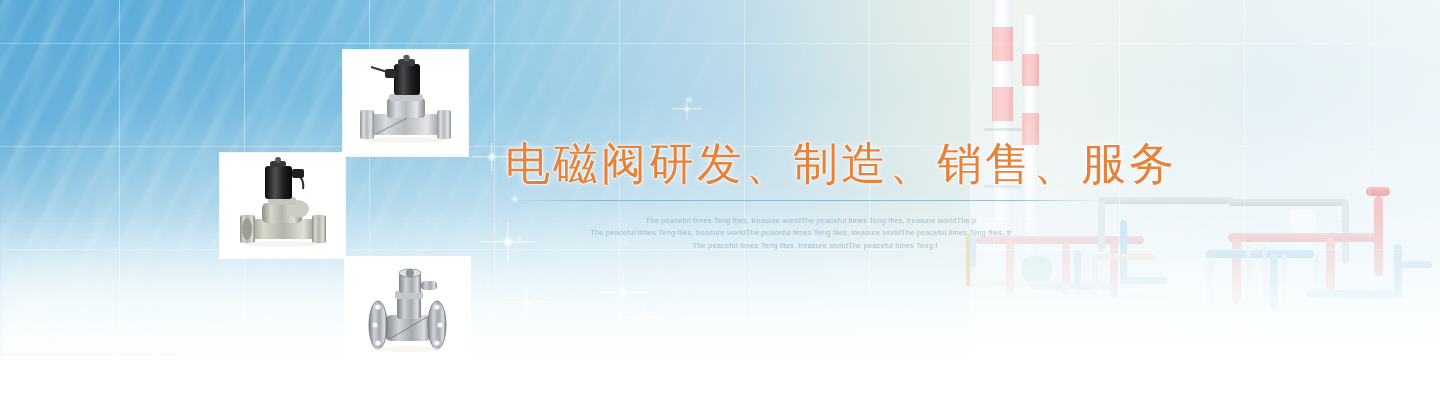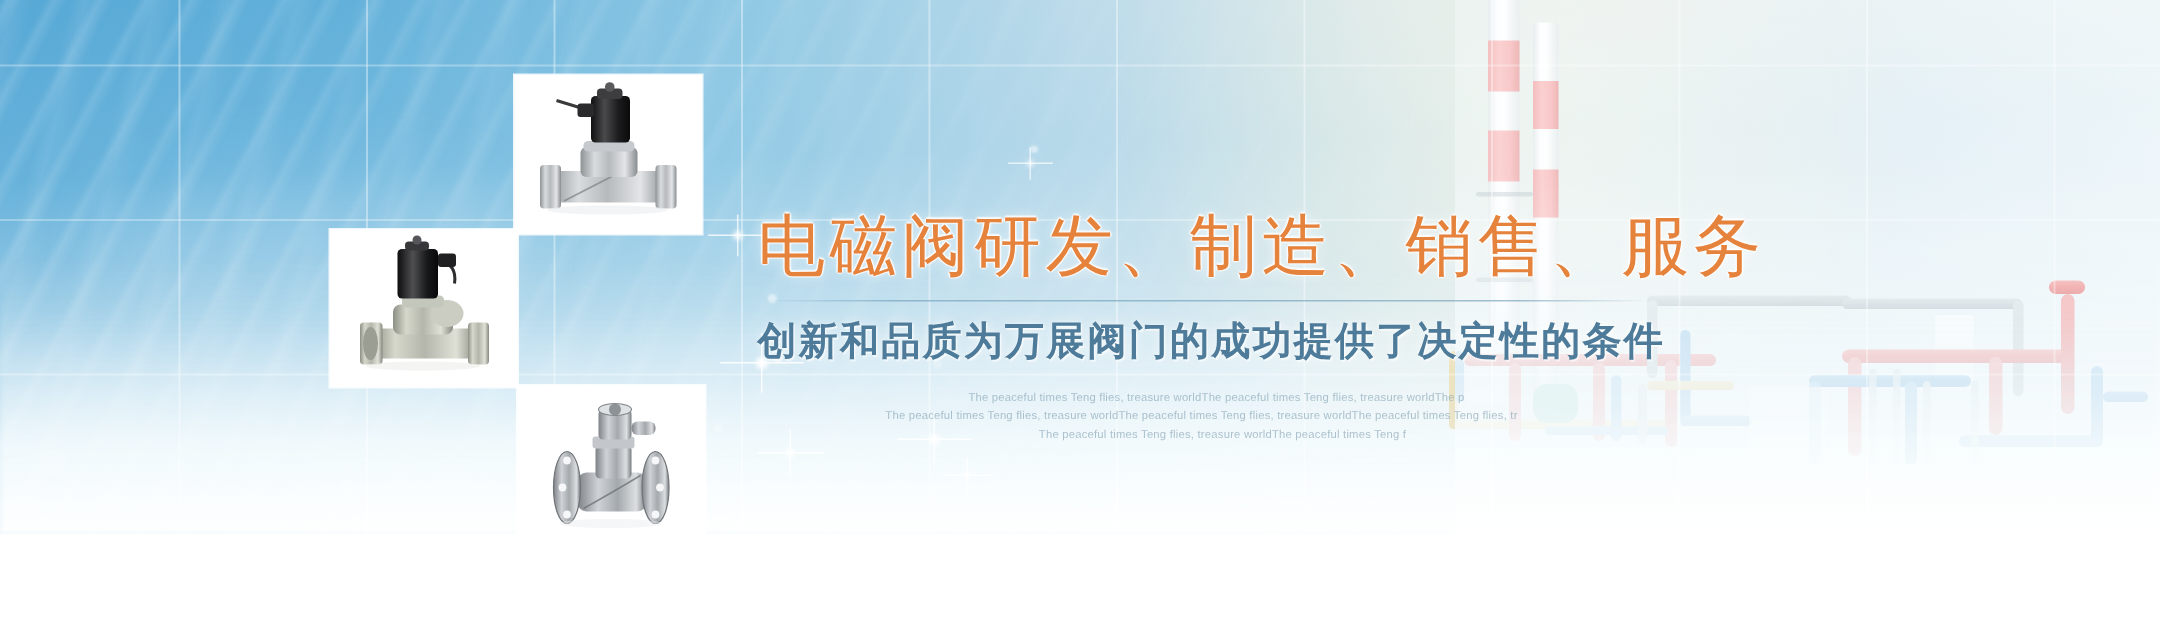--- a/index.html
+++ b/index.html
@@ -387,21 +387,20 @@
   <div class="bokeh" style="left:476px; top:282px; width:6px;  height:6px; opacity:.5;"></div>
   <div class="bokeh" style="left:687px; top:97px;  width:5px;  height:5px;"></div>
   <div class="bokeh" style="left:622px; top:240px; width:6px;  height:6px; opacity:.45;"></div>
   <div class="bokeh" style="left:28px;  top:300px; width:16px; height:16px; opacity:.30;"></div>
   <div class="bokeh" style="left:72px;  top:324px; width:11px; height:11px; opacity:.28;"></div>
   <div class="bokeh" style="left:226px; top:320px; width:9px;  height:9px; opacity:.30;"></div>
 
   <div class="copy">
     <div class="headline">电磁阀研发、制造、销售、服务</div>
     <div class="rule"></div>
-    <div class="subline">创新和品质为万展阀门的成功提供了决定性的条件</div>
     <div class="filler">
       <div class="f1">The peaceful times Teng flies, treasure worldThe peaceful times Teng flies, treasure worldThe p</div>
       <div class="f2">The peaceful times Teng flies, treasure worldThe peaceful times Teng flies, treasure worldThe peaceful times Teng flies, tr</div>
       <div class="f3">The peaceful times Teng flies, treasure worldThe peaceful times Teng f</div>
     </div>
   </div>
 
 </div>
 
 </body></html>

